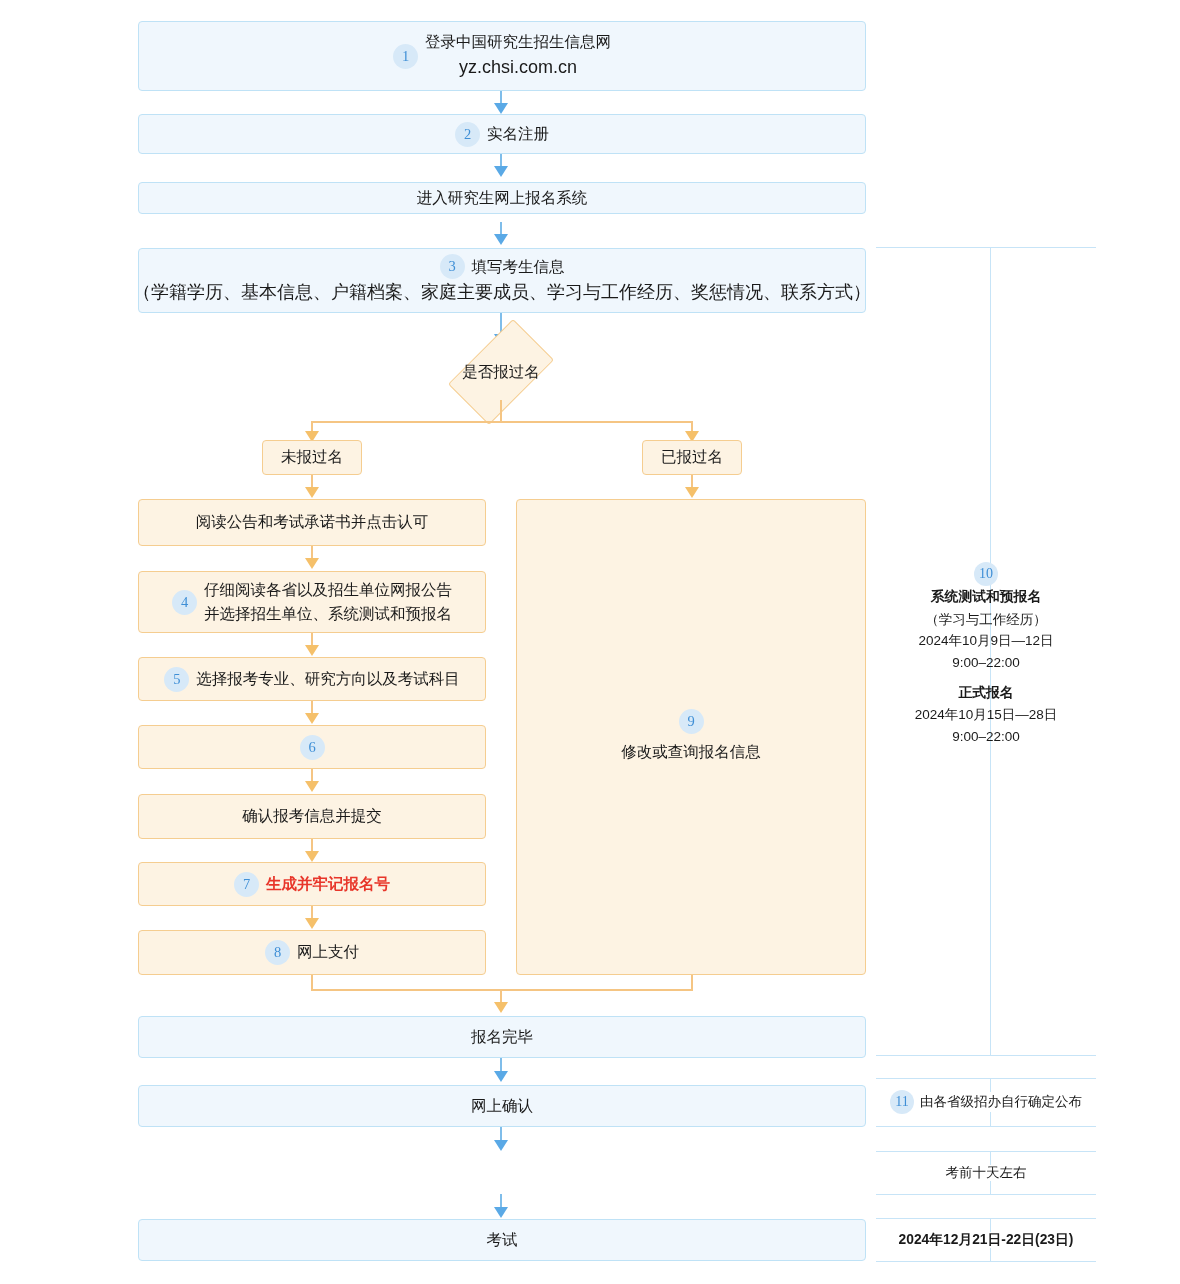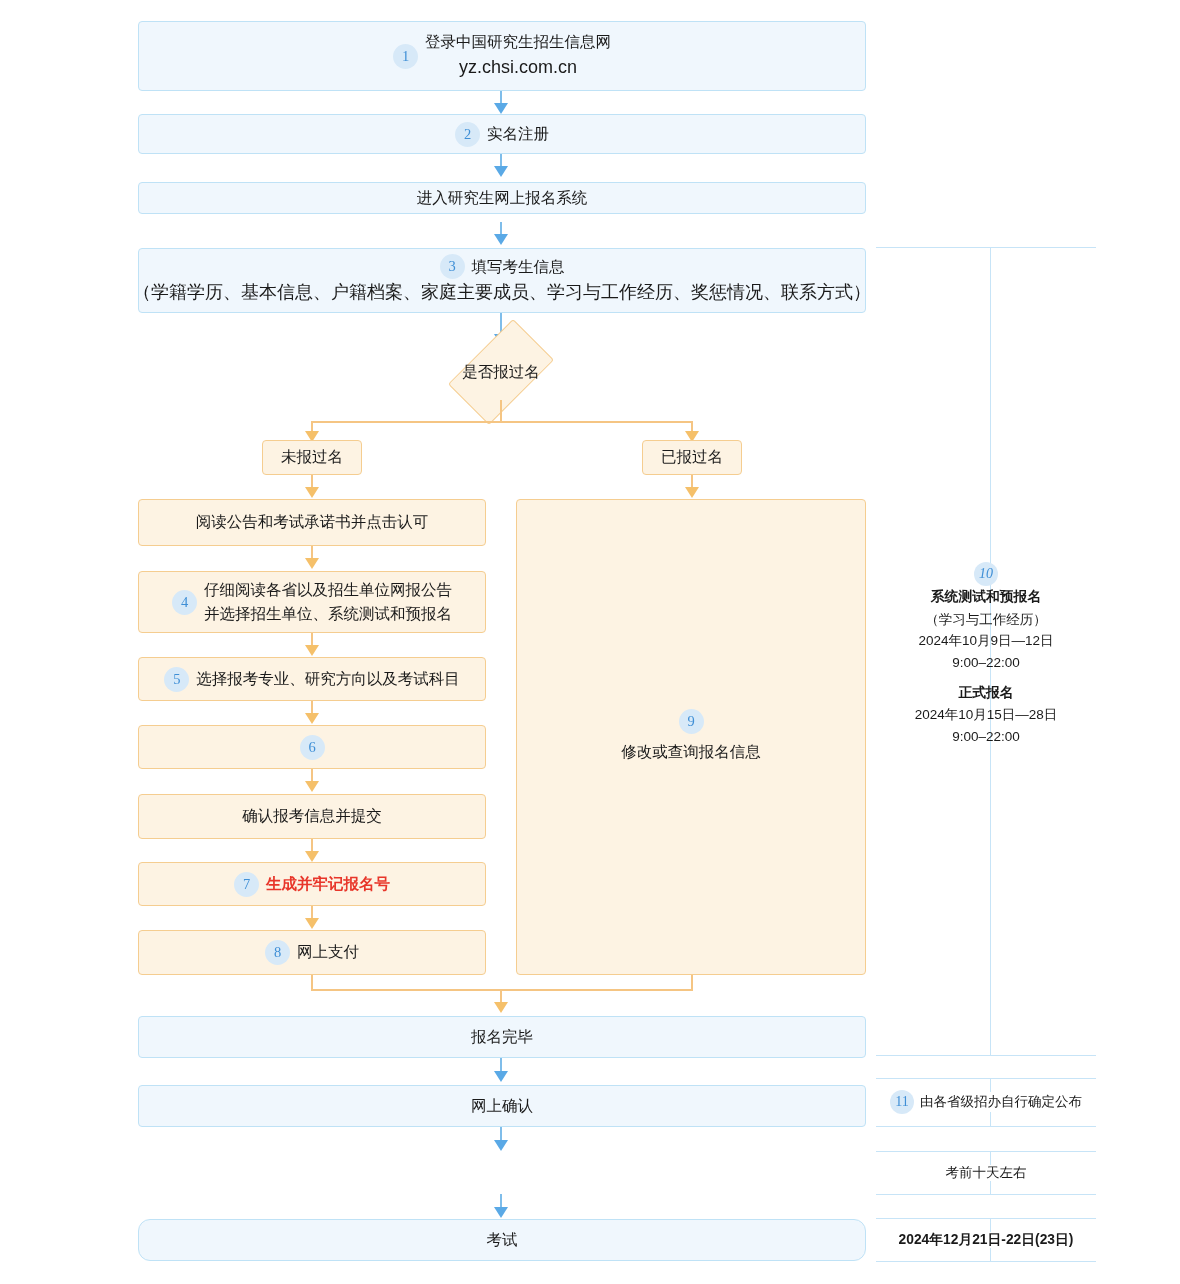--- a/index.html
+++ b/index.html
@@ -53,21 +53,21 @@
     width: 25px;
     height: 25px;
     border-radius: 50%;
     background: #d7e9f8;
     color: #3f8fd6;
     font-size: 14.5px;
     line-height: 25px;
     text-align: center;
     font-family: "Liberation Serif", "DejaVu Serif", serif;
   }
-  .badge.wide { width: 27px; font-style: italic; }
+  .badge.wide { width: 27px; }
 
   .lbl { white-space: nowrap; }
   .lbl.red { color: #e8362a; font-weight: bold; }
   .sub { font-size: 18px; }
 
   
   .diamond {
     position: absolute;
     display: flex;
     align-items: center;
@@ -290,21 +290,21 @@
 
   <div class="node blue" style="left:138px; top:1085px; width:728px; height:42px;">
     <span class="lbl">网上确认</span>
   </div>
   <div class="vline blue" style="left:500px; top:1127px; width:2px; height:14px;"></div>
   <div class="arrowhead blue" style="left:494px; top:1140px;"></div>
 
   <div class="vline blue" style="left:500px; top:1194px; width:2px; height:14px;"></div>
   <div class="arrowhead blue" style="left:494px; top:1207px;"></div>
 
-  <div class="node blue" style="left:138px; top:1219px; width:728px; height:42px;border-radius:12px;">
+  <div class="node blue" style="left:138px; top:1219px; width:728px; height:42px;">
     <span class="lbl">考试</span>
   </div>
 
   <div class="panel-hline" style="left:876px; top:247px; width:220px; height:1px;"></div>
   <div class="panel-vline" style="left:990px; top:247px; width:1px; height:808px;"></div>
   <div class="panel-hline" style="left:876px; top:1055px; width:220px; height:1px;"></div>
 
   <div class="panel-cell" style="left:876px; top:555px; width:220px; height:200px;">
     <span class="badge wide">10</span>
     <span class="bold nowrap">系统测试和预报名</span>

